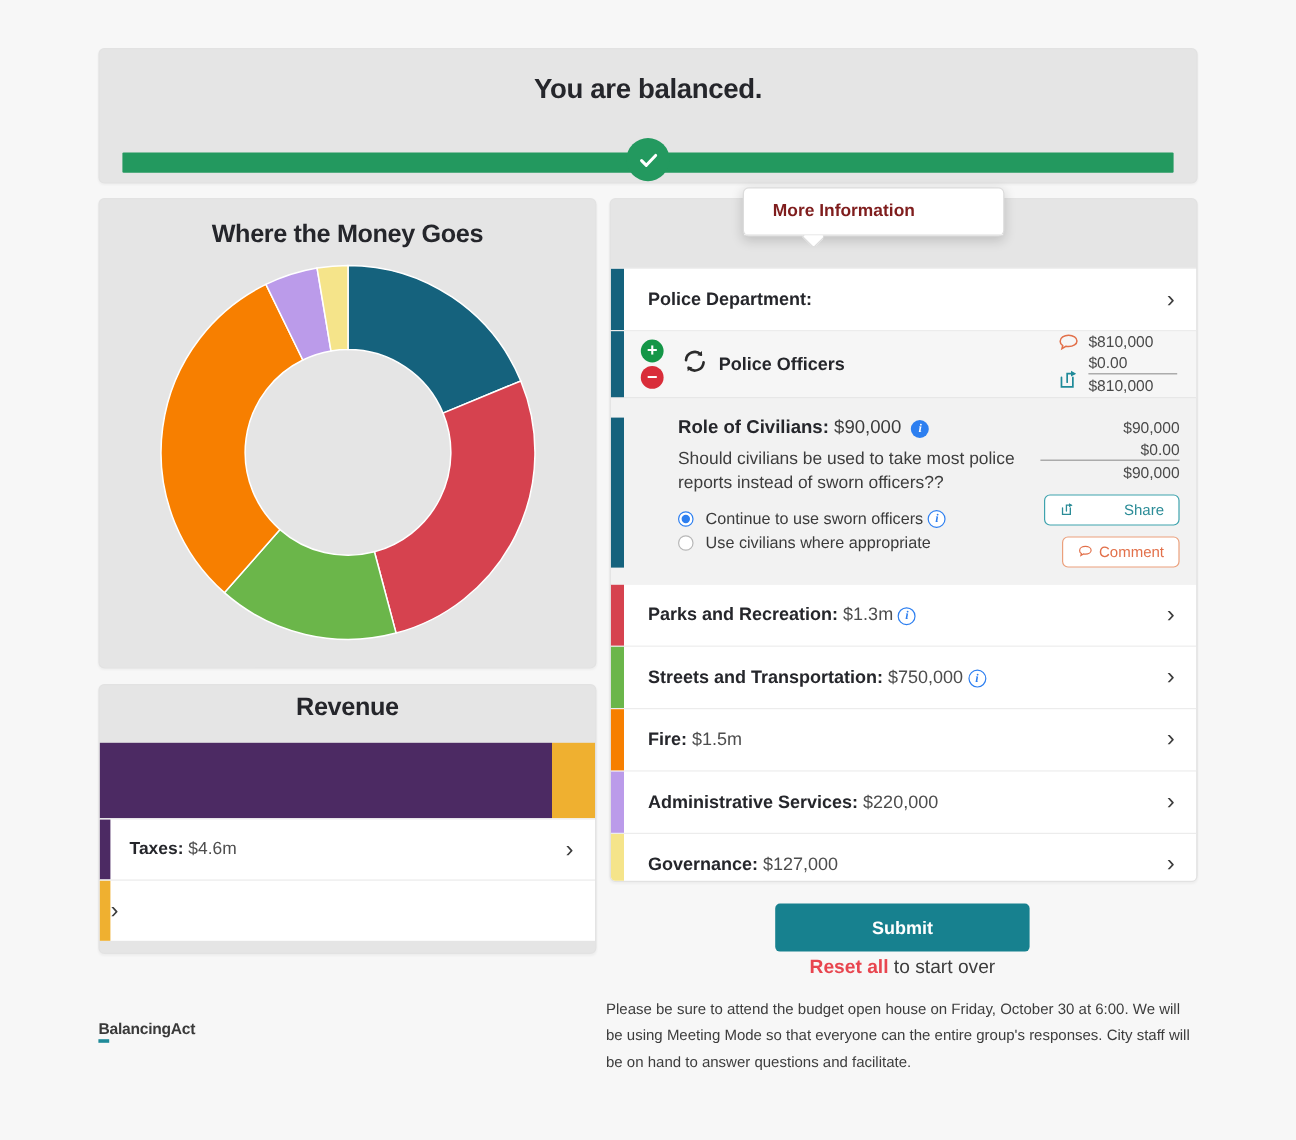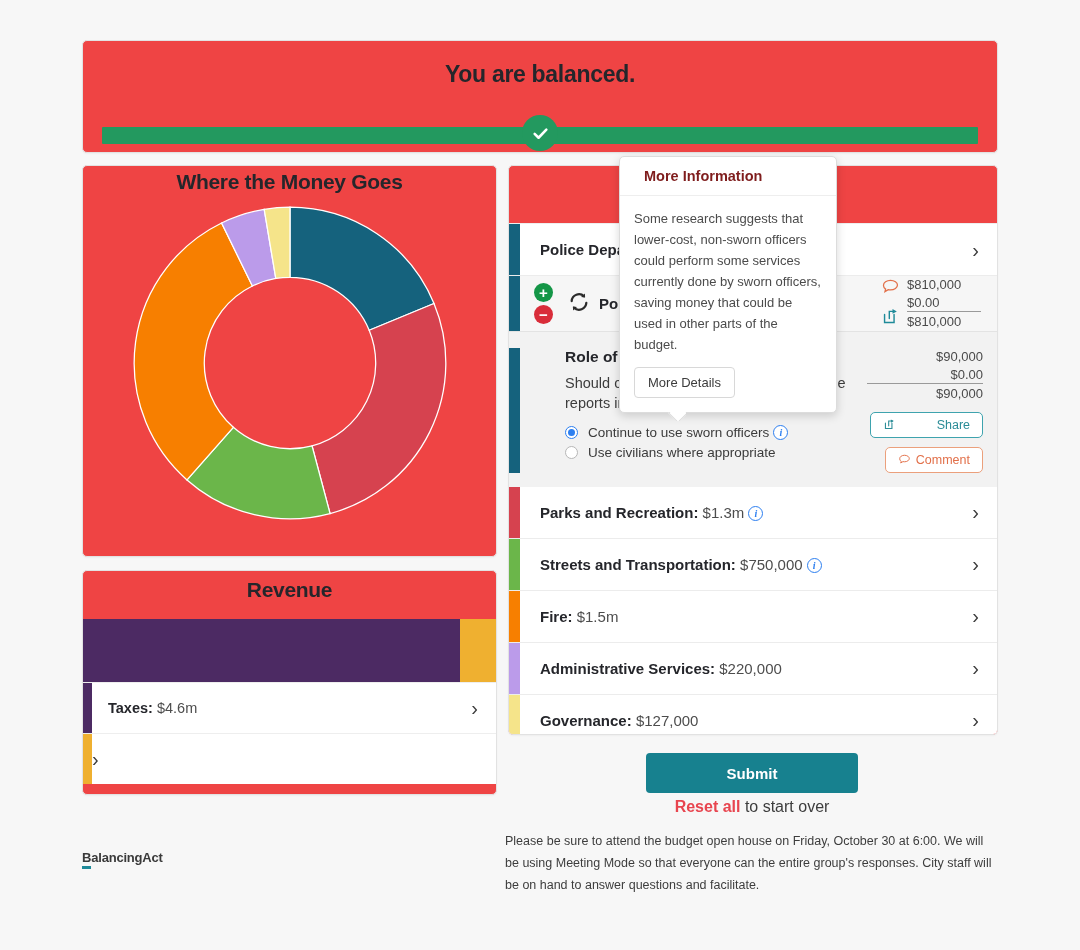--- a/index.html
+++ b/index.html
@@ -6,21 +6,21 @@
   html, body {
     width: 1080px; height: 950px;
     background: #f7f7f7;
     font-family: "Liberation Sans", sans-serif;
     color: #2b2b2b;
     overflow: hidden;
   }
   .page { position: relative; width: 1080px; height: 950px; }
 
   .card {
-    background: #ef4444;
+    background: #e5e5e5;
     border: 1px solid #e2e2e2;
     border-radius: 5px;
     box-shadow: 0 1px 2px rgba(0,0,0,0.04);
   }
 
   
   #balance-banner {
     position: absolute; left: 82px; top: 40px;
     width: 916px; height: 113px;
   }
@@ -40,21 +40,21 @@
     position: absolute; left: 50%; top: 0; transform: translateX(-50%);
     width: 36px; height: 36px; border-radius: 50%;
     background: #23995f; color: #fff;
     display: flex; align-items: center; justify-content: center;
   }
   #balance-knob svg { width: 17px; height: 17px; }
 
   
   #donut-card {
     position: absolute; left: 82px; top: 165px;
-    width: 415px; height: 392px; padding-top: 4px;
+    width: 415px; height: 392px; padding-top: 18px;
   }
   .panel-title {
     text-align: center; font-size: 21px; font-weight: bold;
     color: #25262b; letter-spacing: -0.3px;
   }
   #donut-wrap { display: flex; justify-content: center; margin-top: 10px; }
 
   #revenue-card {
     position: absolute; left: 82px; top: 570px;
     width: 415px; height: 225px; overflow: hidden; padding-top: 0;
@@ -391,24 +391,20 @@
         <div class="dept-row">
           <div class="dept-swatch" style="background: rgb(245, 228, 138);"></div>
           <div class="dept-name"><b>Governance:</b> <span>$127,000</span></div>
           <div class="chev">›</div>
         </div>
       </div>
   </div>
 
   <div id="tooltip">
     <div id="tooltip-head">More Information</div>
-    <div id="tooltip-body">
-      <div id="tooltip-text">Some research suggests that lower-cost, non-sworn officers could perform some services currently done by sworn officers, saving money that could be used in other parts of the budget.</div>
-      <div id="tooltip-btn">More Details</div>
-    </div>
     <div id="tooltip-arrow"></div>
   </div>
 
   <button id="submit-btn">Submit</button>
   <div id="reset-line">
     <span id="reset-link">Reset all</span><span> to start over</span>
   </div>
   <div id="footer-note">Please be sure to attend the budget open house on Friday, October 30 at 6:00. We will be using Meeting Mode so that everyone can the entire group's responses. City staff will be on hand to answer questions and facilitate.</div>
 </div>
 

